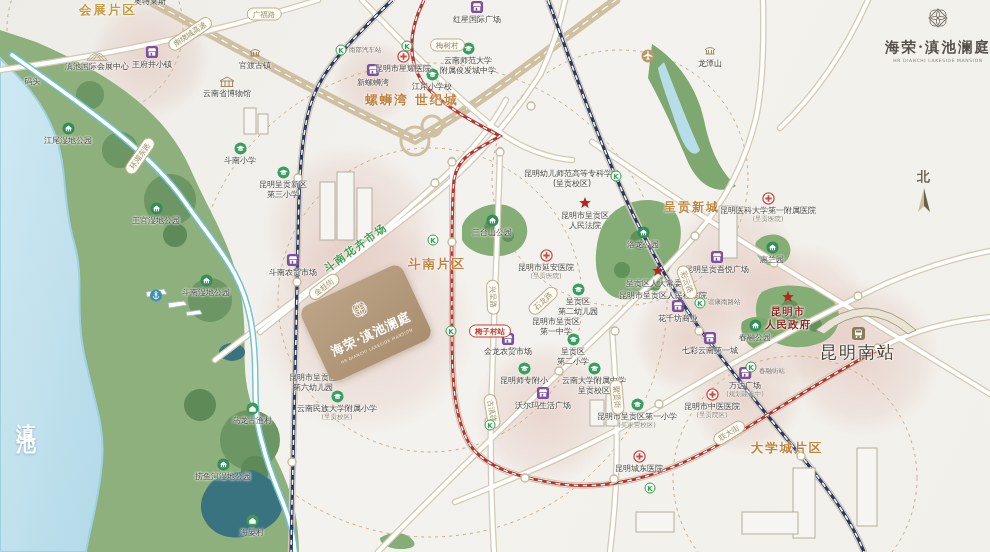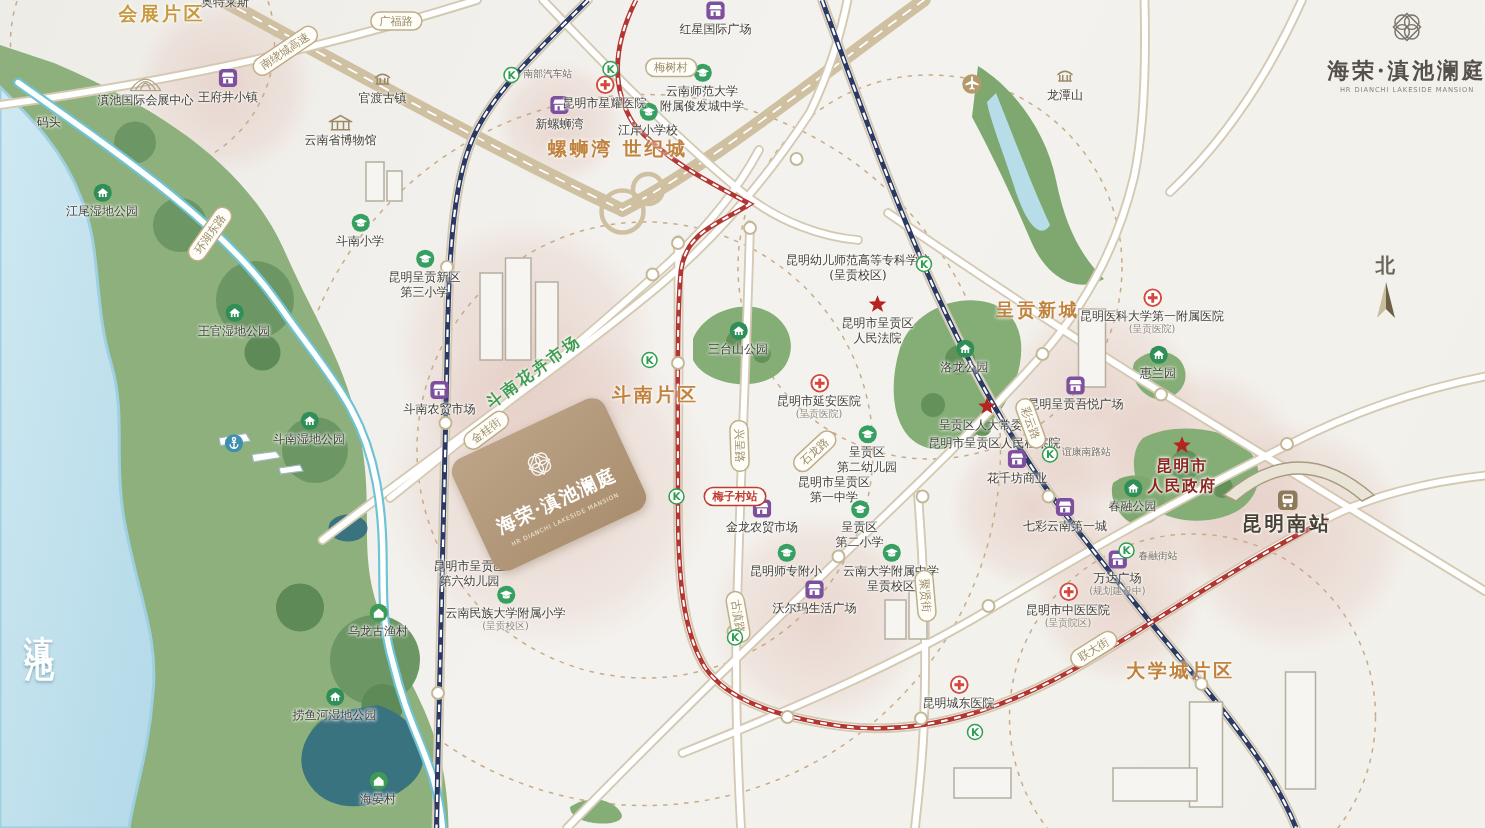--- a/index.html
+++ b/index.html
@@ -7,21 +7,21 @@
        background:linear-gradient(115deg,#eeece7 0%,#f4f2ee 45%,#f2f0ea 100%);
        font-family:"DejaVu Sans",sans-serif;}
   svg.base{position:absolute;left:0;top:0;}
   .layer{position:absolute;left:0;top:0;width:100%;height:100%;}
   .poi{position:absolute;display:flex;flex-direction:column;align-items:center;transform:translate(-50%,-8px);}
   .poi .icon{display:block;line-height:0;}
   .poi .lbl{margin-top:1px;font-size:8px;line-height:1.25;color:#3f3e37;text-align:center;white-space:pre-line;
             text-shadow:0 0 2px #fff,0 0 2px #fff,0 0 3px #fff;}
   .poi .sub{font-size:6.5px;line-height:1.1;color:#8b8679;text-shadow:0 0 2px #fff,0 0 2px #fff;}
   .poi.gov-major .lbl{font-size:10.5px;font-weight:bold;color:#8c241e;letter-spacing:1px;}
-  .poi.station-big .lbl{font-size:13px;font-weight:bold;color:#4a4335;letter-spacing:2px;}
+  .poi.station-big .lbl{font-size:17px;font-weight:normal;color:#4a4335;letter-spacing:2px;}
   .area{position:absolute;font-weight:bold;transform:translate(-50%,-50%);letter-spacing:2px;white-space:nowrap;
         text-shadow:0 0 2px #fff,0 0 3px #fff;}
   .area.vert{writing-mode:vertical-rl;letter-spacing:10px;text-shadow:0 1px 2px rgba(40,90,110,.35);}
   .pill{position:absolute;font-size:7.5px;color:#9b8a64;background:#fffdf8;border:1px solid #bfae88;
         border-radius:8px;padding:0 5px;line-height:11px;white-space:nowrap;transform-origin:center;}
   .pill.red{color:#c23b30;border-color:#c23b30;font-weight:bold;}
   .roundel{position:absolute;width:11px;height:11px;border-radius:50%;background:#fff;border:1.5px solid #2f9e4f;
            color:#2f9e4f;font-size:7px;font-weight:bold;display:flex;align-items:center;justify-content:center;
            transform:translate(-50%,-50%);box-sizing:border-box;}
   .tinylbl{position:absolute;font-size:6.5px;color:#6f6a5e;transform:translate(0,-50%);white-space:nowrap;
@@ -285,20 +285,29 @@
       </div>
       <div class="poi" style="left: 594px; top: 370px;">
         <div class="icon"><svg width="13" height="13" viewBox="0 0 14 14">
             <circle cx="7" cy="7" r="6.5" fill="#35a05f"></circle>
             <path d="M2.5 6 7 4l4.5 2L7 8z" fill="#fff"></path>
             <path d="M4.5 7.2V9c0 .9 5 .9 5 0V7.2L7 8.3z" fill="#fff"></path>
           </svg></div>
         <div class="lbl">云南大学附属中学
 呈贡校区</div>
       </div>
+      <div class="poi" style="left: 637px; top: 406px;">
+        <div class="icon"><svg width="13" height="13" viewBox="0 0 14 14">
+            <circle cx="7" cy="7" r="6.5" fill="#35a05f"></circle>
+            <path d="M2.5 6 7 4l4.5 2L7 8z" fill="#fff"></path>
+            <path d="M4.5 7.2V9c0 .9 5 .9 5 0V7.2L7 8.3z" fill="#fff"></path>
+          </svg></div>
+        <div class="lbl">昆明市呈贡区第一小学</div>
+        <div class="sub">(吴家营校区)</div>
+      </div>
       <div class="poi" style="left: 524px; top: 370px;">
         <div class="icon"><svg width="13" height="13" viewBox="0 0 14 14">
             <circle cx="7" cy="7" r="6.5" fill="#35a05f"></circle>
             <path d="M2.5 6 7 4l4.5 2L7 8z" fill="#fff"></path>
             <path d="M4.5 7.2V9c0 .9 5 .9 5 0V7.2L7 8.3z" fill="#fff"></path>
           </svg></div>
         <div class="lbl">昆明师专附小</div>
       </div>
       <div class="poi" style="left: 337px; top: 398px;">
         <div class="icon"><svg width="13" height="13" viewBox="0 0 14 14">
@@ -364,21 +373,21 @@
       </div>
       <div class="poi" style="left: 643px; top: 234px;">
         <div class="icon"><svg width="13" height="13" viewBox="0 0 14 14">
             <circle cx="7" cy="7" r="6.5" fill="#2f8f57"></circle>
             <path d="M3 7l4-3.2L11 7h-1.2v3H4.2V7z" fill="#fff"></path>
             <rect x="5.4" y="7.8" width="1" height="2.2" fill="#2f8f57"></rect>
             <rect x="7.6" y="7.8" width="1" height="2.2" fill="#2f8f57"></rect>
           </svg></div>
         <div class="lbl">洛龙公园</div>
       </div>
-      <div class="poi" style="left: 772px; top: 238px;">
+      <div class="poi" style="left: 772px; top: 249px;">
         <div class="icon"><svg width="13" height="13" viewBox="0 0 14 14">
             <circle cx="7" cy="7" r="6.5" fill="#2f8f57"></circle>
             <path d="M3 7l4-3.2L11 7h-1.2v3H4.2V7z" fill="#fff"></path>
             <rect x="5.4" y="7.8" width="1" height="2.2" fill="#2f8f57"></rect>
             <rect x="7.6" y="7.8" width="1" height="2.2" fill="#2f8f57"></rect>
           </svg></div>
         <div class="lbl">惠兰园</div>
       </div>
       <div class="poi" style="left: 755px; top: 327px;">
         <div class="icon"><svg width="13" height="13" viewBox="0 0 14 14">

